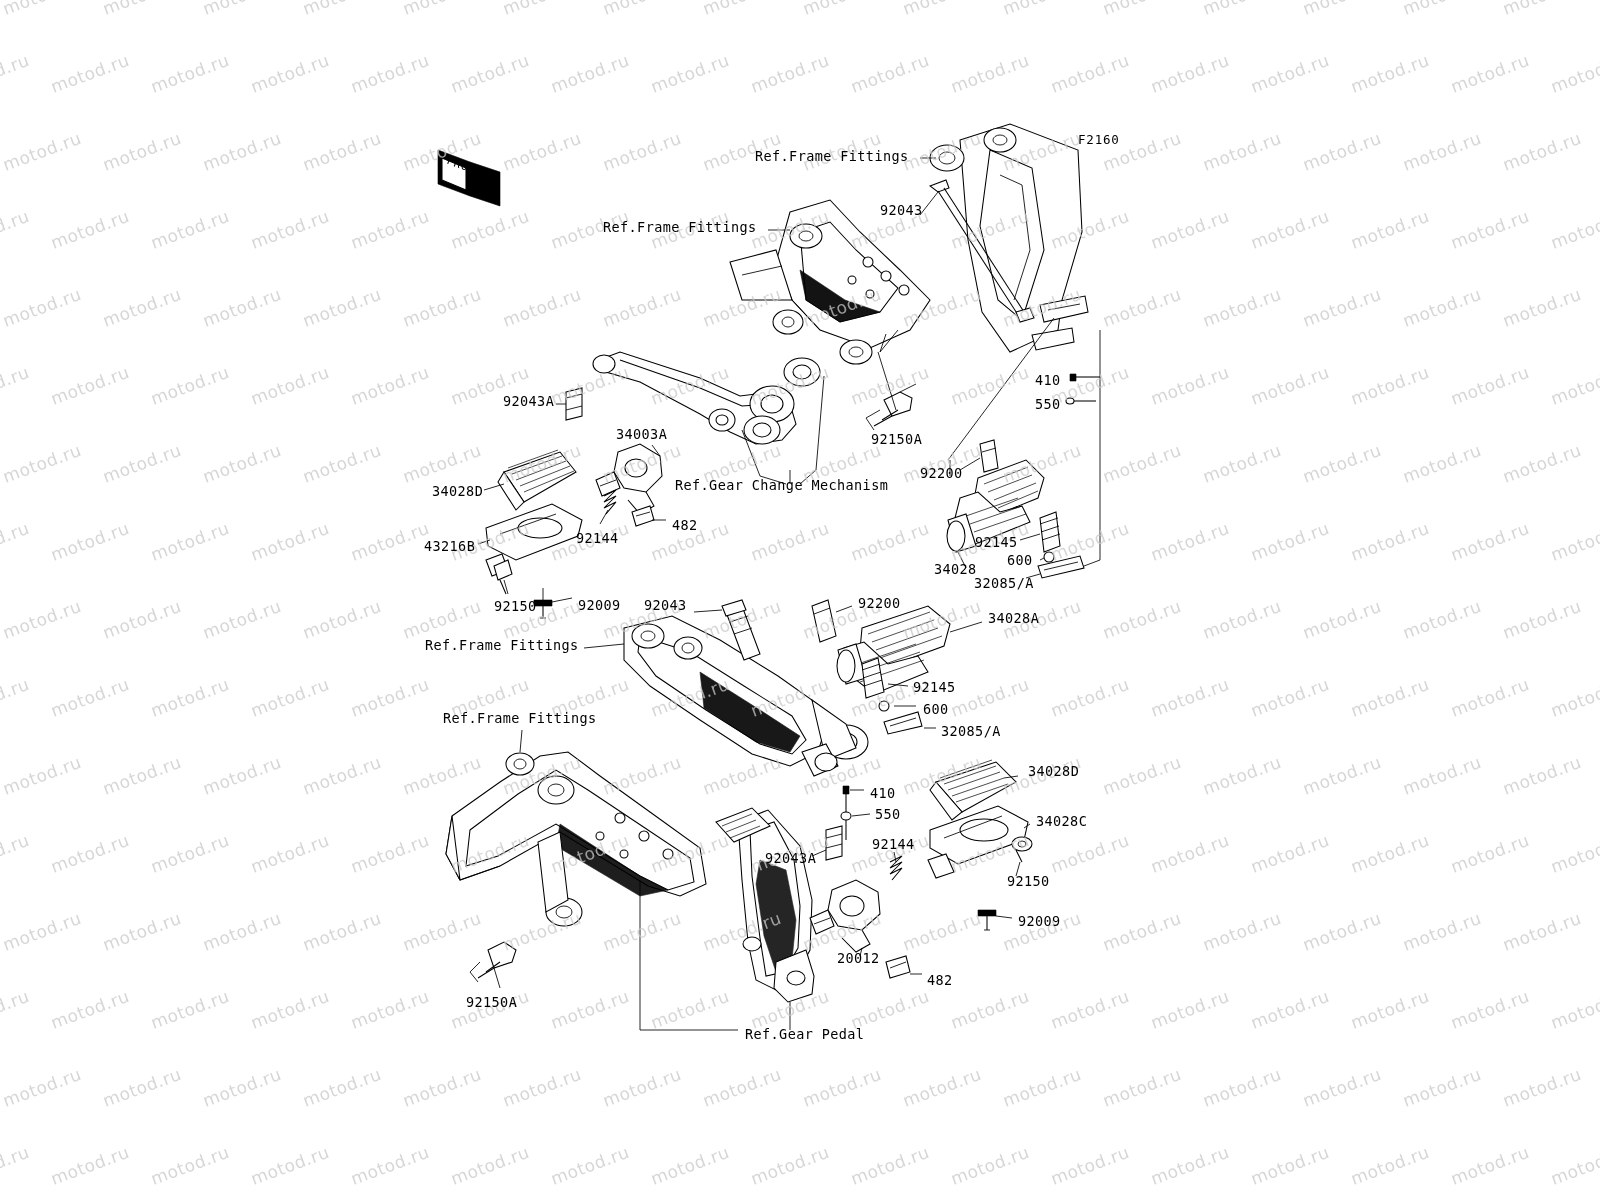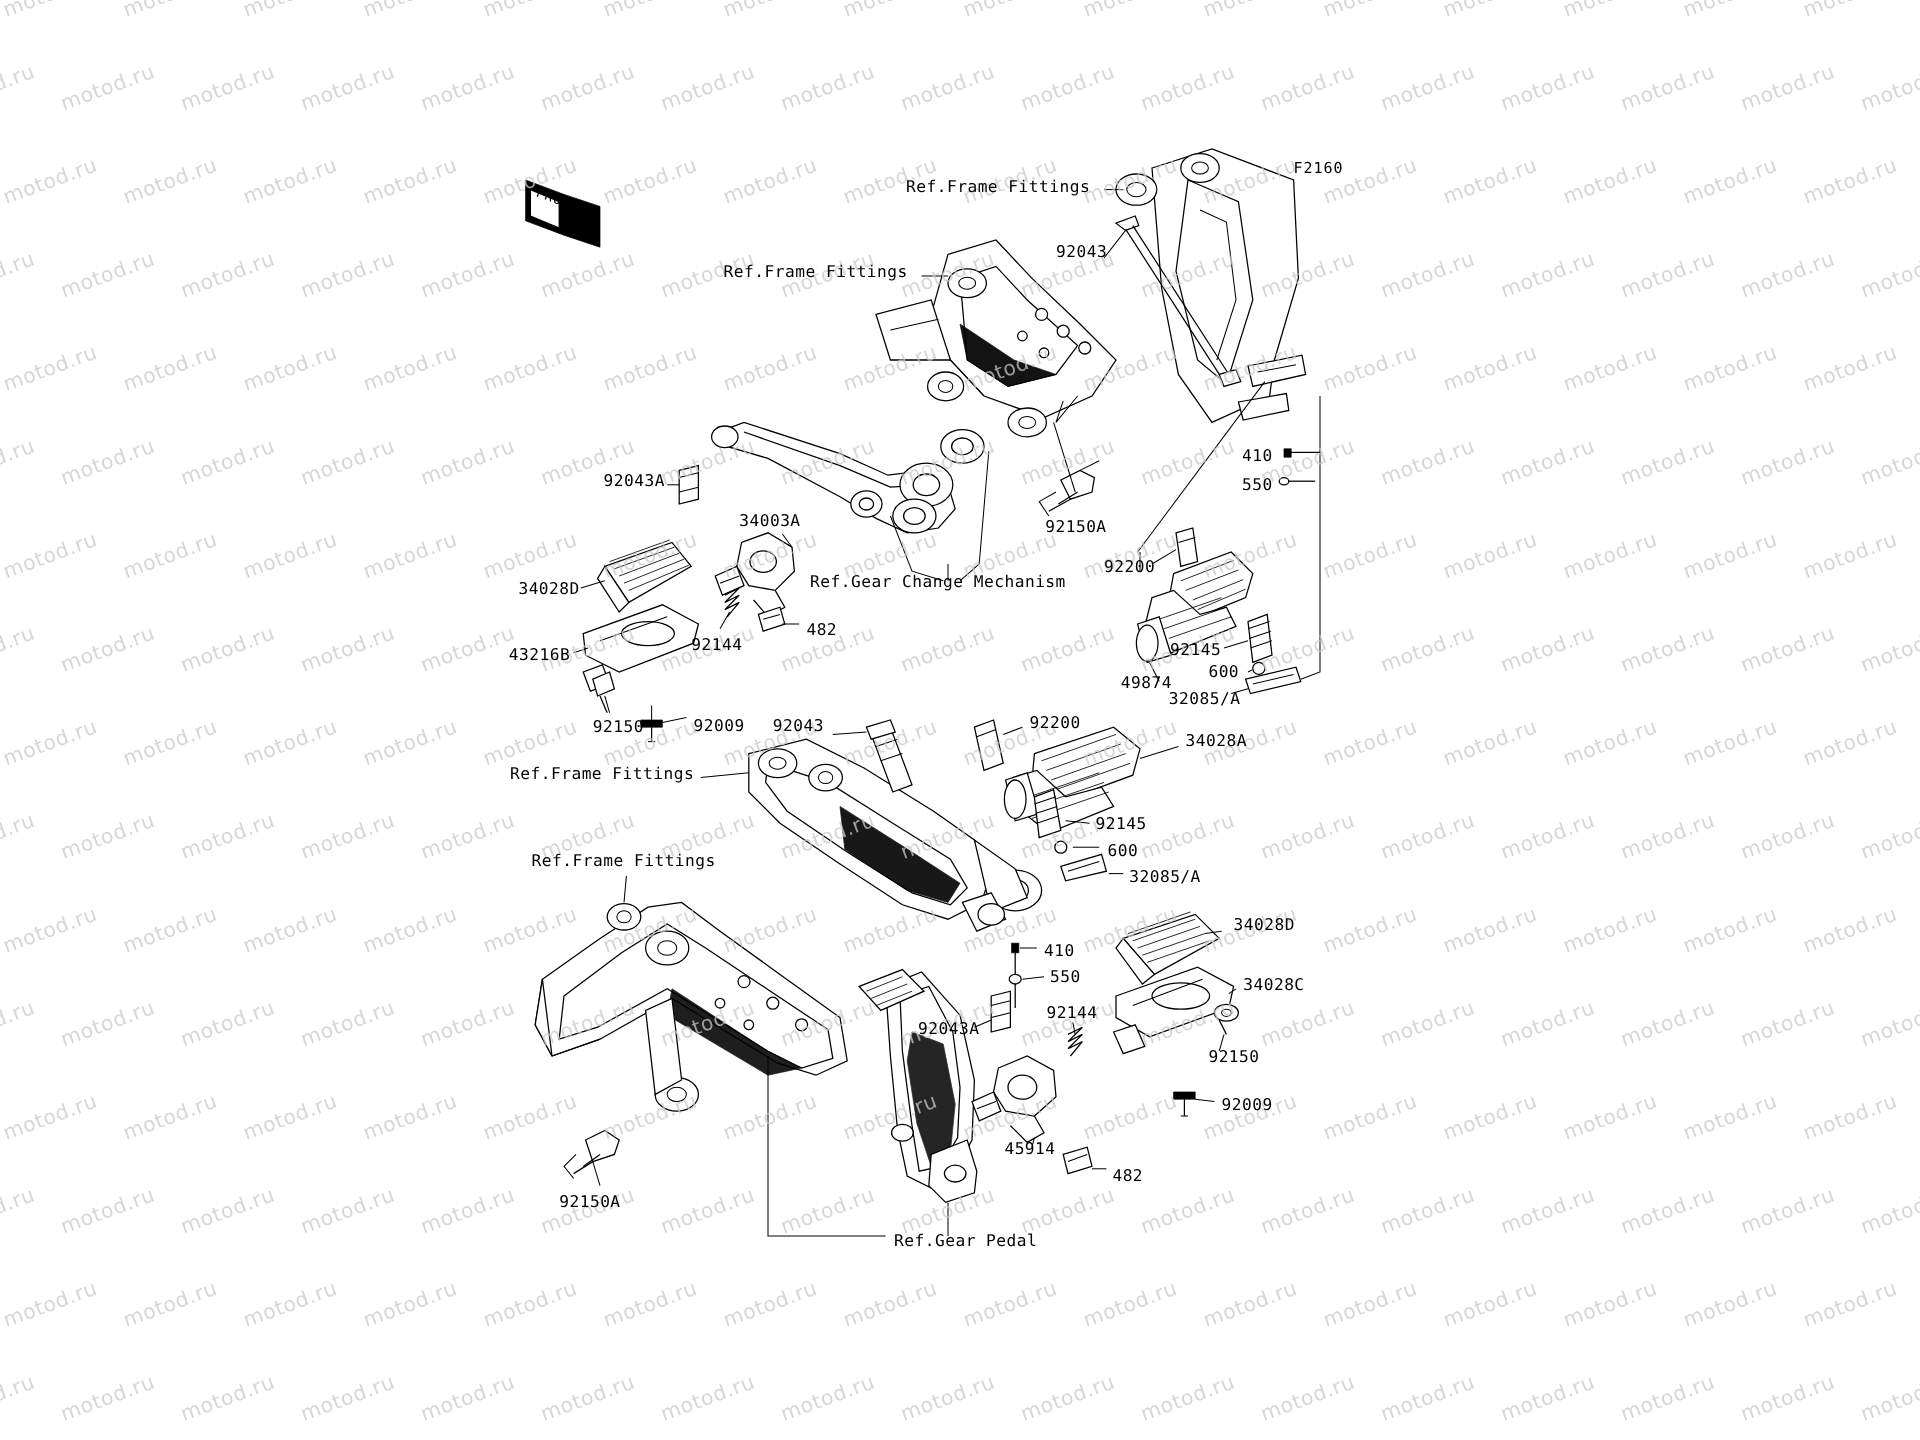--- a/index.html
+++ b/index.html
@@ -430,39 +430,39 @@
     <div class="lbl" style="left:503px; top:393px;">92043A</div>
     <div class="lbl" style="left:616px; top:426px;">34003A</div>
     <div class="lbl" style="left:871px; top:431px;">92150A</div>
     <div class="lbl" style="left:920px; top:465px;">92200</div>
     <div class="lbl" style="left:432px; top:483px;">34028D</div>
     <div class="lbl" style="left:672px; top:517px;">482</div>
     <div class="lbl" style="left:576px; top:530px;">92144</div>
     <div class="lbl" style="left:424px; top:538px;">43216B</div>
     <div class="lbl" style="left:975px; top:534px;">92145</div>
     <div class="lbl" style="left:1007px; top:552px;">600</div>
-    <div class="lbl" style="left:934px; top:561px;">49874</div>
+    <div class="lbl" style="left:934px; top:561px;">34028</div>
     <div class="lbl" style="left:974px; top:575px;">32085/A</div>
     <div class="lbl" style="left:494px; top:598px;">92150</div>
     <div class="lbl" style="left:578px; top:597px;">92009</div>
     <div class="lbl" style="left:644px; top:597px;">92043</div>
     <div class="lbl" style="left:858px; top:595px;">92200</div>
     <div class="lbl" style="left:988px; top:610px;">34028A</div>
     <div class="lbl" style="left:913px; top:679px;">92145</div>
     <div class="lbl" style="left:923px; top:701px;">600</div>
     <div class="lbl" style="left:941px; top:723px;">32085/A</div>
     <div class="lbl" style="left:1028px; top:763px;">34028D</div>
     <div class="lbl" style="left:870px; top:785px;">410</div>
     <div class="lbl" style="left:875px; top:806px;">550</div>
     <div class="lbl" style="left:1036px; top:813px;">34028C</div>
     <div class="lbl" style="left:765px; top:850px;">92043A</div>
     <div class="lbl" style="left:872px; top:836px;">92144</div>
     <div class="lbl" style="left:1007px; top:873px;">92150</div>
     <div class="lbl" style="left:1018px; top:913px;">92009</div>
-    <div class="lbl" style="left:837px; top:950px;">45914</div>
+    <div class="lbl" style="left:837px; top:950px;">20012</div>
     <div class="lbl" style="left:927px; top:972px;">482</div>
     <div class="lbl" style="left:466px; top:994px;">92150A</div>
   </div>
 
   <div id="watermarks">
       <div class="wm" style="left: 0px; top: 0px;">motod.ru</div>
       <div class="wm" style="left: 100px; top: 0px;">motod.ru</div>
       <div class="wm" style="left: 200px; top: 0px;">motod.ru</div>
       <div class="wm" style="left: 300px; top: 0px;">motod.ru</div>
       <div class="wm" style="left: 400px; top: 0px;">motod.ru</div>

